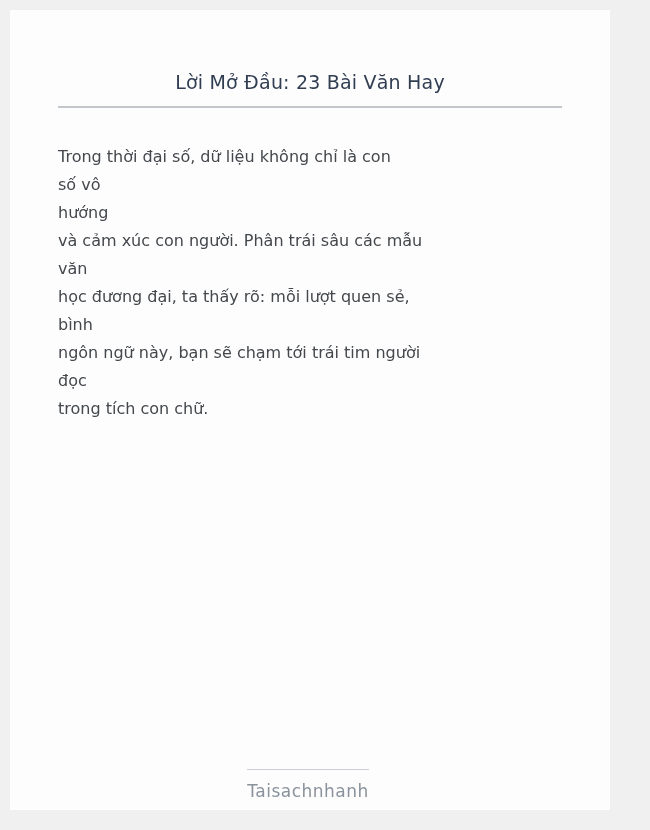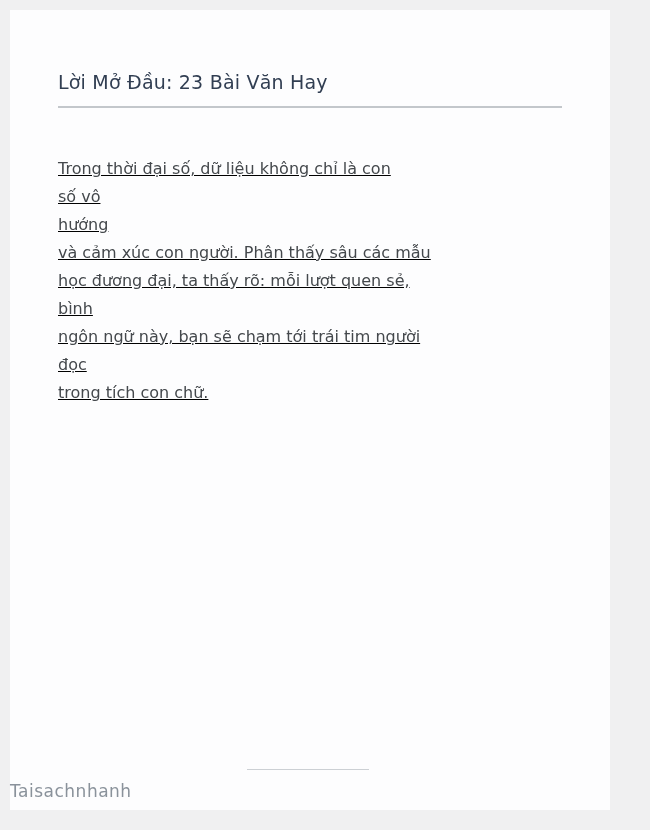--- a/index.html
+++ b/index.html
@@ -28,46 +28,47 @@
     left: 10px;
     top: 10px;
     width: 600px;
     height: 800px;
     background: var(--card);
   }
   .content {
     padding: 60px 48px 0 48px;
   }
   .page-title {
+    text-align: center;
     font-size: 19px;
     line-height: 24px;
     color: var(--title);
     letter-spacing: 0.2px;
   }
   .title-rule {
     border: none;
     height: 2px;
     background: var(--rule);
     margin: 12px 0 0 0;
   }
   .body-paragraph {
-    margin-top: 47px;
-    text-decoration: underline;
+    margin-top: 35px;
   }
   .body-line {
     font-size: 16px;
     line-height: 28px;
     color: var(--body-text);
     white-space: nowrap;
   }
   .page-footer {
     position: absolute;
     left: 0;
     right: 4px;
     bottom: 8px;
+    text-align: center;
   }
   .footer-rule {
     width: 122px;
     height: 1px;
     background: var(--footer-rule);
     margin: 0 auto 10px auto;
   }
   .footer-brand {
     font-size: 17px;
     line-height: 22px;
@@ -79,21 +80,22 @@
 <body>
 
 <div class="page-card">
   <div class="content">
     <div class="page-title">Lời Mở Đầu: 23 Bài Văn Hay</div>
     <hr class="title-rule">
     <div class="body-paragraph">
         <div class="body-line">Trong thời đại số, dữ liệu không chỉ là con</div>
         <div class="body-line">số vô</div>
         <div class="body-line">hướng</div>
-        <div class="body-line">và cảm xúc con người. Phân thấy sâu các mẫu</div>
+        <div class="body-line">và cảm xúc con người. Phân trái sâu các mẫu</div>
+        <div class="body-line">văn</div>
         <div class="body-line">học đương đại, ta thấy rõ: mỗi lượt quen sẻ,</div>
         <div class="body-line">bình</div>
         <div class="body-line">ngôn ngữ này, bạn sẽ chạm tới trái tim người</div>
         <div class="body-line">đọc</div>
         <div class="body-line">trong tích con chữ.</div>
       </div>
   </div>
   <div class="page-footer">
     <div class="footer-rule"></div>
     <div class="footer-brand">Taisachnhanh</div>

